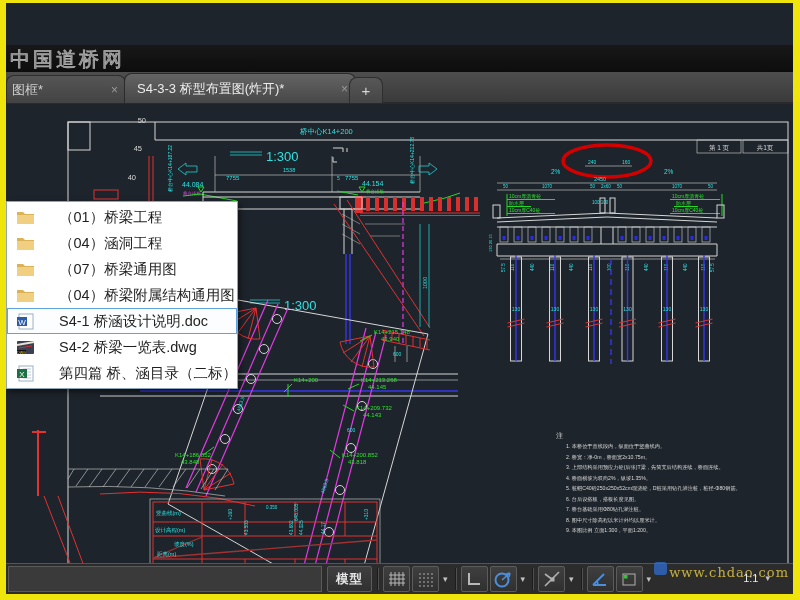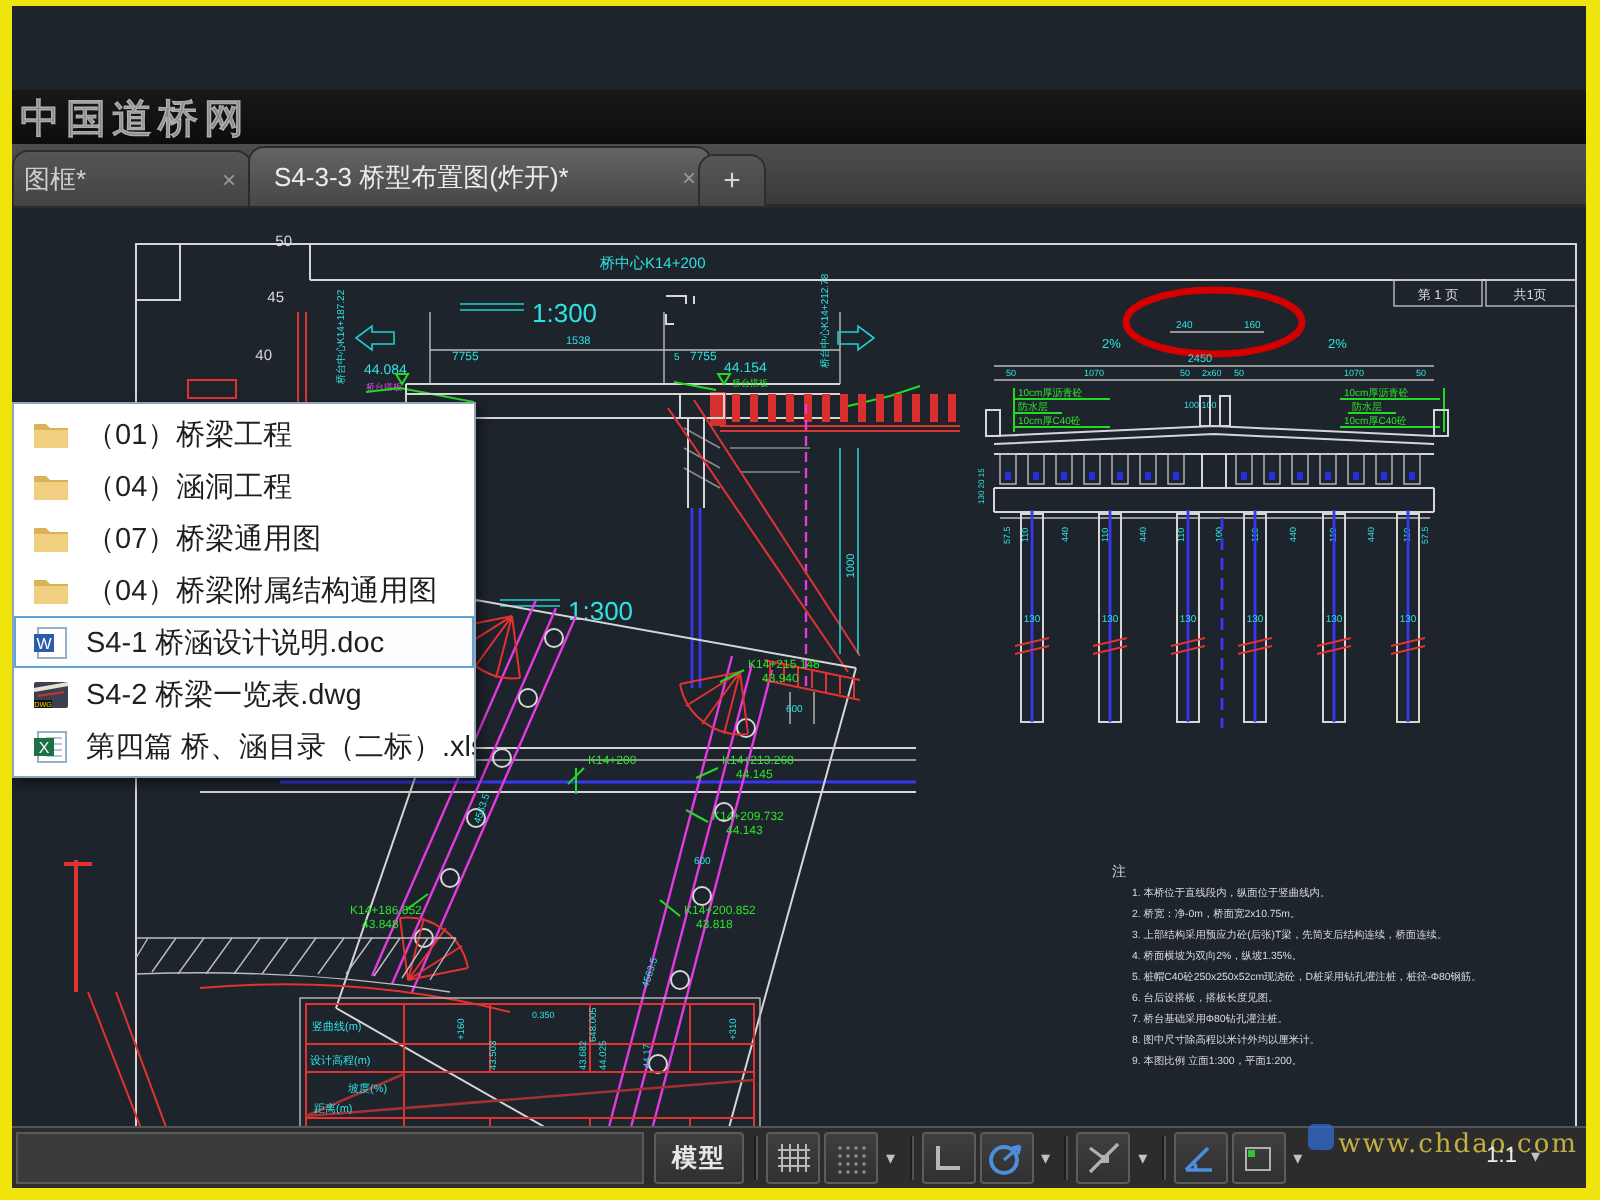--- a/index.html
+++ b/index.html
@@ -37,21 +37,21 @@
   .ldr{stroke:#a23232;stroke-width:1.3;fill:none}
   .lgr{stroke:#8a8a8a;stroke-width:.8;fill:none}
   .fr{fill:#d92f2f;stroke:none}
   .tc{fill:#2ee2e2}
   .tg{fill:#2ee22e}
   .tw{fill:#d9d9d9}
   .tm{fill:#e24ae2}
   
   .popup{position:absolute;left:0;top:97px;width:230px;background:#ffffff;
          border:1px solid #8fa6b8;box-shadow:2px 3px 6px rgba(0,0,0,.5);padding:2px 0;}
-  .prow{height:26px;display:flex;align-items:center;gap:8px;padding:0 4px 0 9px;
+  .prow{height:26px;display:flex;align-items:center;gap:24px;padding:0 4px 0 9px;
         font-size:14.5px;color:#1f1f1f;white-space:nowrap;overflow:hidden;}
   .prow.sel{outline:1px solid #5ea3dc;outline-offset:-1px;background:#fbfdff;}
   .picon{flex:none;width:19px;height:17px;}
   
   .bottombar{height:30px;background:#2c2c2c;border-top:1px solid #555;display:flex;
              align-items:center;flex:none;position:relative;}
   .cmdpanel{width:312px;height:24px;margin-left:2px;background:#3a3a3a;
             border:1px solid #5a5a5a;flex:none;}
   .statusbar{display:flex;align-items:center;height:100%;padding-left:4px;position:relative;flex:1;}
   .sbtn{height:24px;min-width:25px;border:1px solid #5c5c5c;border-radius:2px;

